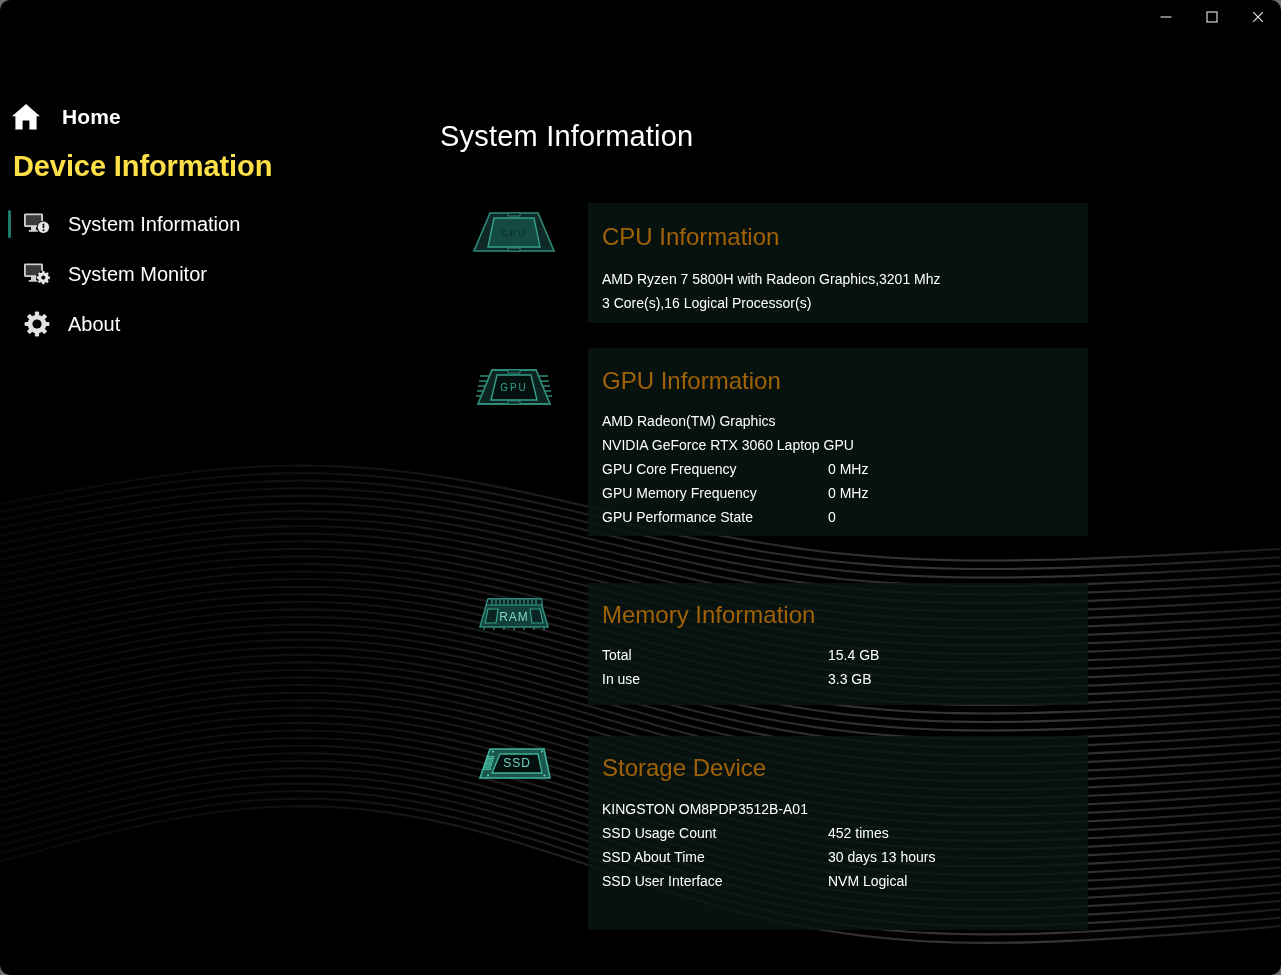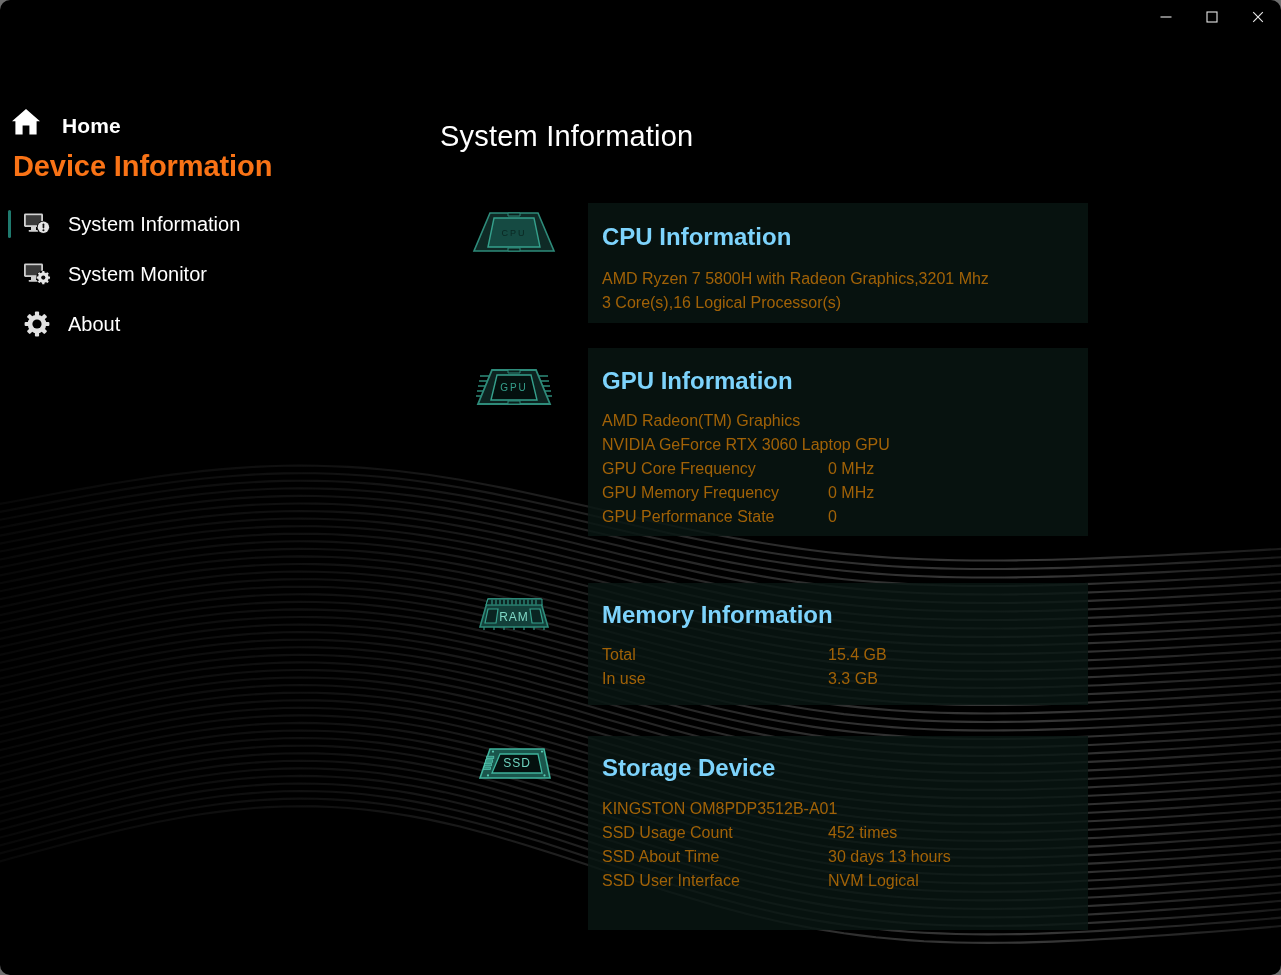--- a/index.html
+++ b/index.html
@@ -63,37 +63,37 @@
     width: 420px;
     height: 975px;
     z-index: 20;
   }
 
   #home-row {
     position: absolute;
     left: 10px;
     top: 96px;
     display: flex;
-    align-items: flex-end;
+    align-items: center;
     height: 42px;
   }
   #home-icon { width: 32px; height: 32px; display:block; }
   #home-label {
     margin-left: 20px;
     color: #ffffff;
     font-size: 21px;
     font-weight: bold;
     letter-spacing: 0.1px;
   }
 
   #sidebar-heading {
     position: absolute;
     left: 13px;
     top: 150px;
-    color: #f97316;
+    color: #fde047;
     font-size: 29px;
     font-weight: bold;
     letter-spacing: -0.1px;
   }
 
   .nav-item {
     position: absolute;
     left: 0;
     width: 420px;
     height: 44px;
@@ -155,35 +155,35 @@
 
   .card {
     position: absolute;
     left: 588px;
     width: 500px;
     background: rgba(8, 22, 18, 0.82);
   }
   .card-title {
     position: absolute;
     left: 14px;
-    color: #7dd3fc;
+    color: #a16207;
     font-size: 24px;
-    font-weight: bold;
+    font-weight: normal;
     white-space: nowrap;
     text-align: center;
   }
   .card-lines {
     position: absolute;
     left: 14px;
     width: 470px;
   }
   .card-line {
     display: flex;
-    color: #a16207;
-    font-size: 16px;
+    color: #ffffff;
+    font-size: 14px;
     line-height: 24px;
     white-space: nowrap;
   }
   .line-label { display: inline-block; }
   .line-label.col { width: 226px; flex: 0 0 226px; }
   .line-value { display: inline-block; }
 </style>
 </head>
 <body>
 

